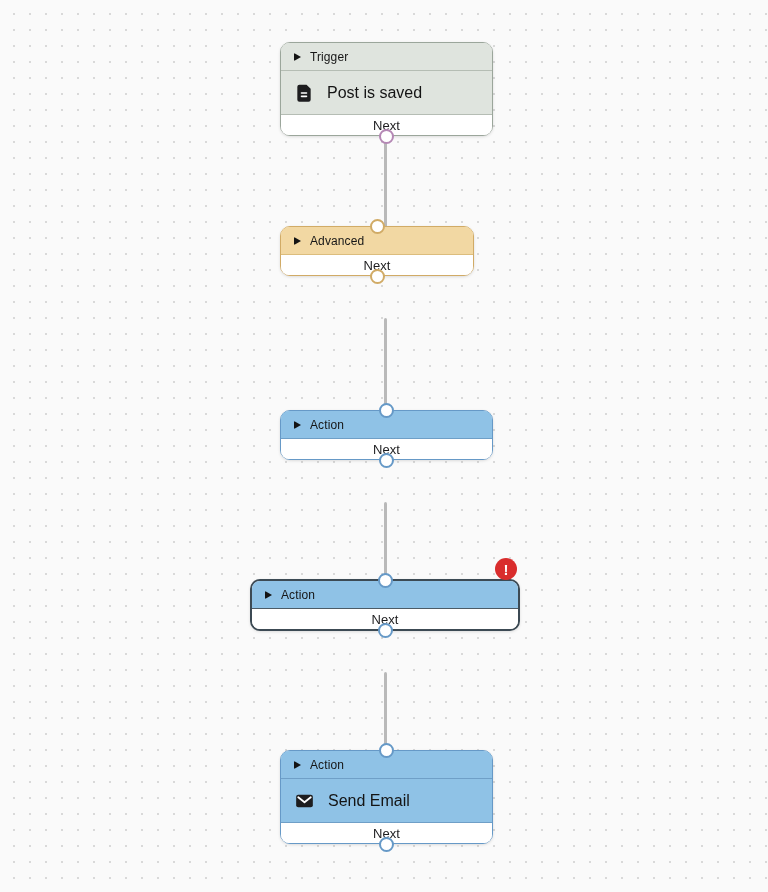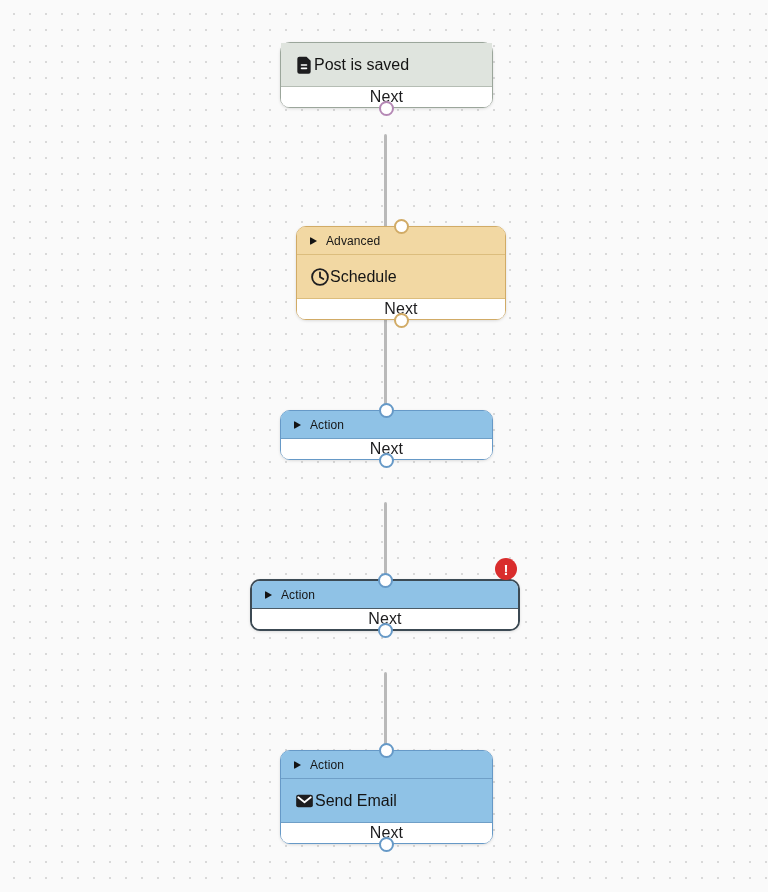--- a/index.html
+++ b/index.html
@@ -36,21 +36,21 @@
   .node {
     position: absolute;
     z-index: 2;
     border: 1.5px solid var(--border, #999);
     border-radius: 10px;
     background: #ffffff;
     box-shadow: 0 1px 3px rgba(0,0,0,0.12);
   }
   .node.error { border-width: 2px; }
   .pos-1 { left: 280px; top: 42px;  width: 213px; }
-  .pos-2 { left: 296px; top: 226px; width: 210px; }
+  .pos-2 { left: 280px; top: 226px; width: 194px; }
   .pos-3 { left: 280px; top: 410px; width: 213px; }
   .pos-4 { left: 250px; top: 579px; width: 270px; }
   .pos-5 { left: 280px; top: 750px; width: 213px; }
 
   .node-header {
     height: 28px;
     display: flex;
     align-items: center;
     gap: 9px;
     padding: 0 13px;
@@ -69,41 +69,42 @@
   .category {
     font-size: 12px;
     font-weight: 500;
     color: #161616;
     letter-spacing: .1px;
   }
   .node-body {
     height: 44px;
     display: flex;
     align-items: center;
+    gap: 13px;
     padding: 0 13px;
     background: var(--fill, #eee);
     border-bottom: 1px solid var(--divider, #bbb);
     overflow: hidden;
   }
   .node-icon { flex: 0 0 auto; display: flex; }
   .title {
     font-size: 16px;
     color: #141414;
     white-space: nowrap;
   }
   .node-footer {
     height: 20px;
     display: flex;
     align-items: center;
     justify-content: center;
     background: #ffffff;
     border-radius: 0 0 8px 8px;
   }
   .next-label {
-    font-size: 16px;
+    font-size: 13px;
     color: #1c1c1e;
     letter-spacing: .1px;
   }
 
   
   .port {
     position: absolute;
     left: calc(50% - 7.5px);
     width: 15px; height: 15px;
     border-radius: 50%;
@@ -134,20 +135,24 @@
 <body>
 
 <div class="canvas" style="--bg: #fafafa; --dot: #d9d9d9; --line: #b9b9b9;">
 
   <div class="connector c1"></div>
   <div class="connector c2"></div>
   <div class="connector c3"></div>
   <div class="connector c4"></div>
 
   <div class="node pos-1" style="--fill: #dfe4de; --border: #9ba69b; --divider: #b5bdb4; --port: #b588b5;">
+    <div class="node-header">
+      <span class="caret"></span>
+      <span class="category">Trigger</span>
+    </div>
     <div class="node-body">
       <span class="node-icon">
         <svg width="20" height="20" viewBox="0 0 24 24">
             <path fill="#1d1d1f" d="M6 2h9l5 5v13a2.5 2.5 0 0 1-2.5 2.5h-11A2.5 2.5 0 0 1 4 20V4.5A2.5 2.5 0 0 1 6.5 2z"></path>
             <rect x="8" y="11" width="8" height="2" rx="1" fill="#fff"></rect>
             <rect x="8" y="15" width="8" height="2" rx="1" fill="#fff"></rect>
           </svg>
       </span>
       <span class="title">Post is saved</span>
     </div>
@@ -156,29 +161,20 @@
     </div>
     <span class="port port-out"></span>
   </div>
 
   <div class="node pos-2" style="--fill: #f2d8a3; --border: #d1ab66; --divider: #dcbd7d; --port: #d1ab66;">
     <span class="port port-in"></span>
     <div class="node-header">
       <span class="caret"></span>
       <span class="category">Advanced</span>
     </div>
-    <div class="node-body">
-      <span class="node-icon">
-        <svg width="20" height="20" viewBox="0 0 24 24">
-            <circle cx="12" cy="12" r="9.5" fill="none" stroke="#1d1d1f" stroke-width="2.2"></circle>
-            <path d="M12 6.5V12l4 2.5" fill="none" stroke="#1d1d1f" stroke-width="2.2" stroke-linecap="round" stroke-linejoin="round"></path>
-          </svg>
-      </span>
-      <span class="title">Schedule</span>
-    </div>
     <div class="node-footer">
       <span class="next-label">Next</span>
     </div>
     <span class="port port-out"></span>
   </div>
 
   <div class="node pos-3" style="--fill: #8fc2e6; --border: #6699c7; --divider: #6f9fc7; --port: #6699c7;">
     <span class="port port-in"></span>
     <div class="node-header">
       <span class="caret"></span>

